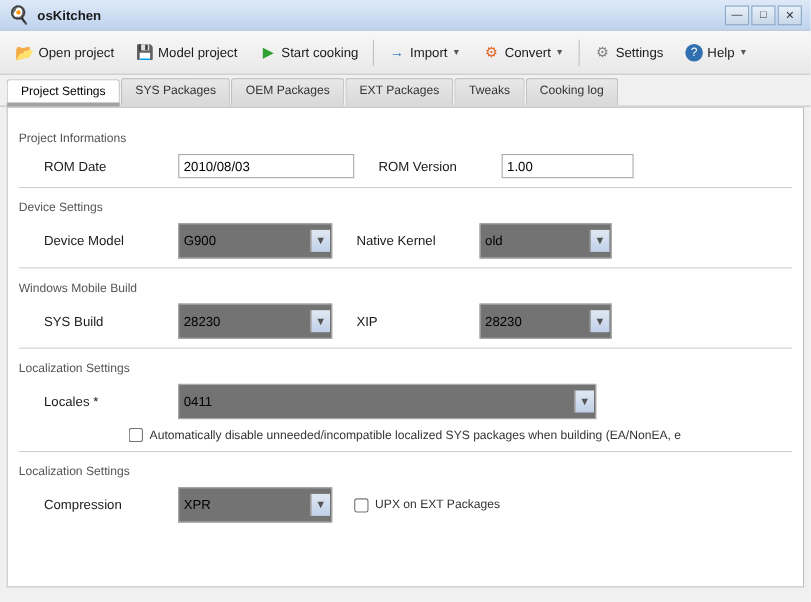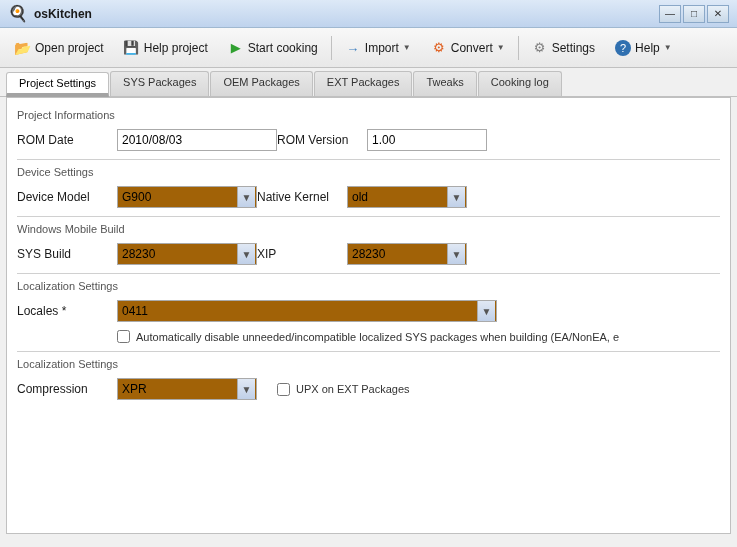--- a/index.html
+++ b/index.html
@@ -119,27 +119,28 @@
       border: 1px solid #c0c0c0;
       margin: 0 6px 6px 6px;
       padding: 10px;
       height: calc(547px - 28px - 40px - 30px - 12px);
       overflow-y: auto;
     }
     .section-title {
       color: #555;
       font-size: 11px;
       margin-bottom: 8px;
-      margin-top: 1px;
+      margin-top: 12px;
     }
     .form-group {
       display: flex;
       align-items: center;
       margin-bottom: 8px;
-      gap: 0;
+      gap: 22px;
+      margin-left: 23px;
     }
     .form-label {
       width: 100px;
       font-size: 12px;
       color: #1a1a1a;
       flex-shrink: 0;
     }
     .form-input {
       border: 1px solid #aaa;
       padding: 2px 4px;
@@ -161,22 +162,22 @@
     
     .select-wrapper {
       position: relative;
       display: inline-flex;
       align-items: center;
     }
     .form-select {
       border: 1px solid #aaa;
       padding: 2px 22px 2px 4px;
       font-size: 12px;
-      height: 22px;
-      background: #a16207;
+      height: 32px;
+      background: #737373;
       appearance: none;
       -webkit-appearance: none;
       cursor: pointer;
       min-width: 120px;
     }
     .select-arrow {
       position: absolute;
       right: 2px;
       pointer-events: none;
       font-size: 10px;
@@ -241,21 +242,21 @@
   </div>
 </div>
 
 <div id="toolbar">
   <button class="toolbar-btn">
     <span class="toolbar-icon icon-folder">📂</span>
     <span>Open project</span>
   </button>
   <button class="toolbar-btn">
     <span class="toolbar-icon icon-save">💾</span>
-    <span>Help project</span>
+    <span>Model project</span>
   </button>
   <button class="toolbar-btn">
     <span class="toolbar-icon icon-play">▶</span>
     <span>Start cooking</span>
   </button>
   <div class="toolbar-separator"></div>
   <button class="toolbar-btn">
     <span class="toolbar-icon icon-arrow">→</span>
     <span>Import</span>
     <span class="dropdown-arrow">▼</span>

